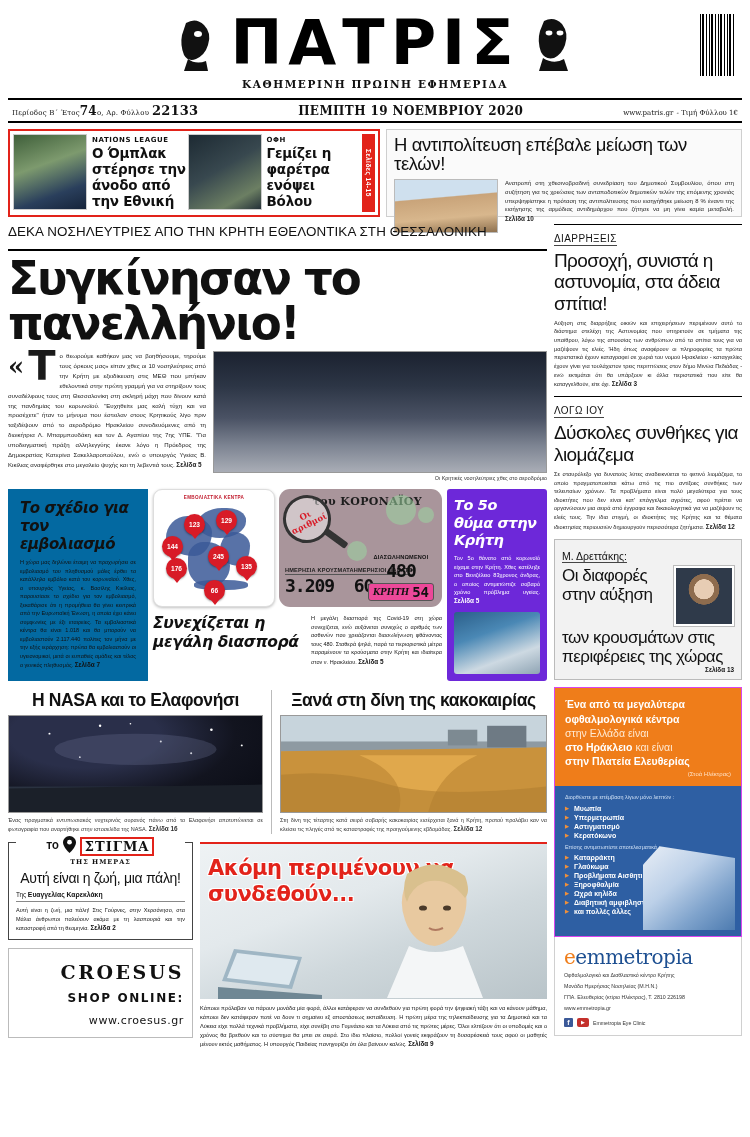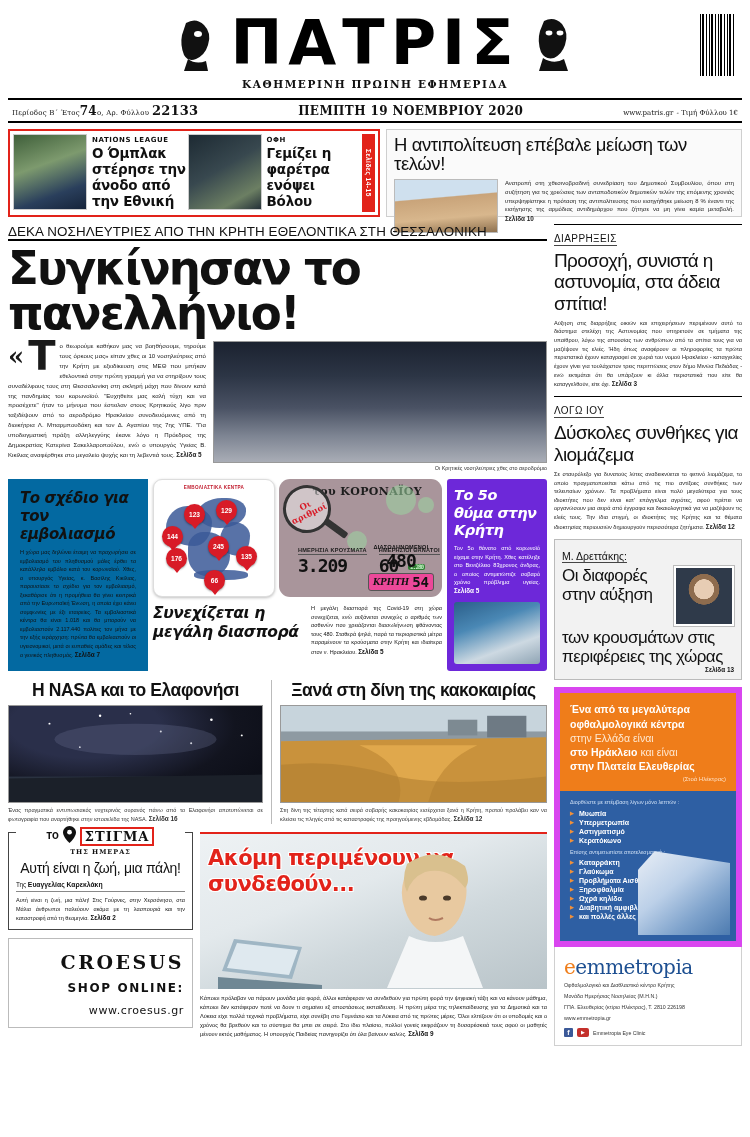--- a/index.html
+++ b/index.html
@@ -52,21 +52,21 @@
     background: linear-gradient(175deg,#cfe0ee 0%,#cfe0ee 34%,#c9a47a 36%,#d8b78d 70%,#8f7250 100%); border: 1px solid #bbb; }
   .tn-body { font-size: 5.9px; line-height: 1.5; text-align: justify; color: #222; }
   .pg { font-weight: 700; font-size: 6.4px; white-space: nowrap; }
 
   
   .main { display: flex; gap: 7px; margin-top: 7px; }
   .col-left { flex: 1 1 auto; width: 539px; }
   .col-right { flex: 0 0 188px; }
 
   
-  .kicker-rule { border-bottom: 2px solid #000; padding-bottom: 0; }
+  .kicker-rule { border-bottom: 2px solid #000; padding-bottom: 10px; }
   .kicker { font-family: "Liberation Sans", sans-serif; font-size: 13.4px; letter-spacing: .1px; }
   .hero-head { font-family: "DejaVu Sans", sans-serif; font-weight: 700; font-size: 47px; line-height: .96;
     letter-spacing: -2px; margin: 4px 0 6px; transform: scaleX(.96); transform-origin: left; }
 
   .lead-row { display: flex; gap: 7px; }
   .lead-text { flex: 1; position: relative; font-size: 6.1px; line-height: 1.62; text-align: justify; color: #1a1a1a; }
   .lead-text .quote { float: left; font-family: "DejaVu Serif", serif; font-size: 26px; font-weight: 700; line-height: .7; margin: 6px 4px 0 0; }
   .lead-text .drop { float: left; font-family: "DejaVu Sans", sans-serif; font-size: 40px; font-weight: 700; line-height: .72; margin: 1px 4px 0 0; }
   .lead-photo { flex: 0 0 334px; }
   .lead-photo .ph { width: 334px; height: 122px;
@@ -104,21 +104,21 @@
   .pin::after { content: ""; position: absolute; bottom: -4px; left: 50%; transform: translateX(-50%);
     border-left: 4px solid transparent; border-right: 4px solid transparent; border-top: 5px solid #d81b27; }
 
   .stats { flex: 1; background: #a9959b; border-radius: 11px; position: relative; overflow: hidden; padding: 6px 20px; }
   .stats .virus { position: absolute; border-radius: 50%; background: #9ad5a0; opacity: .55; }
   .st-title { text-align: right; font-family: "DejaVu Serif", serif; font-weight: 700; font-size: 11px; letter-spacing: .4px; color: #1d1d1d; }
   .magnifier { position: absolute; left: 4px; top: 6px; width: 48px; height: 48px; border: 3px solid #333; border-radius: 50%; background: rgba(255,255,255,.45);
     display: flex; align-items: center; justify-content: center; transform: rotate(-18deg); }
   .magnifier span { color: #d81b27; font-family: "DejaVu Serif", serif; font-weight: 700; font-size: 8.5px; line-height: 1; text-align: center; transform: rotate(-8deg); }
   .mag-handle { position: absolute; left: 44px; top: 46px; width: 26px; height: 7px; background: #333; transform: rotate(36deg); border-radius: 2px; }
-  .st-grid { position: absolute; left: 6px; bottom: 22px; display: flex; align-items: flex-end; gap: 12px; margin-left: 13px; }
+  .st-grid { position: absolute; left: 6px; bottom: 12px; display: flex; align-items: flex-end; gap: 0; }
   .st-cell .lbl { font-size: 5.6px; font-weight: 700; letter-spacing: .2px; text-align: center; color: #1c1c1c; border-bottom: 1px solid #555; padding-bottom: 1px; }
   .lcd { font-family: "DejaVu Sans Mono", monospace; font-weight: 700; font-size: 18px; color: #111; letter-spacing: -1px; line-height: 1; margin-top: 2px; }
   .st-right { position: absolute; right: 8px; bottom: 6px; text-align: center; }
   .st-right .lbl2 { font-size: 5.6px; font-weight: 700; letter-spacing: .2px; }
   .crete-bar { display: flex; align-items: center; gap: 3px; background: #ec4899; border: 1px solid #555; border-radius: 3px; padding: 1px 4px; margin-top: 3px; }
   .crete-bar .cl { font-family: "DejaVu Serif", serif; font-style: italic; font-weight: 700; font-size: 8.5px; }
   .crete-bar .cv { font-family: "DejaVu Sans Mono", monospace; font-weight: 700; font-size: 14px; line-height: 1; }
   .badge-sm { display: inline-block; background: #2f7d32; color: #bff0c0; font-family: "DejaVu Sans Mono", monospace; font-size: 6px; padding: 0 2px; border-radius: 2px; vertical-align: 3px; }
 
   .gr-bot { display: flex; gap: 8px; margin-top: 7px; }
@@ -165,21 +165,21 @@
   .bm { flex: 1; border-top: 2px solid #e2231a; }
   .edu-photo { width: 100%; height: 155px; position: relative; overflow: hidden;
     background: linear-gradient(160deg,#eef2f4 0%,#e3e9ec 38%,#cfd8dc 62%,#b9c4c9 100%); }
   .edu-head { position: absolute; left: 8px; top: 12px; font-family: "DejaVu Sans", sans-serif; font-weight: 700;
     font-size: 21px; line-height: 1.22; color: #e2231a; letter-spacing: -.5px; text-shadow: 1px 1px 0 #fff, -1px -1px 0 #fff, 1px -1px 0 #fff, -1px 1px 0 #fff; }
   .girl { position: absolute; right: 56px; top: 14px; width: 112px; height: 140px; }
   .laptop { position: absolute; left: 18px; bottom: 0; width: 104px; height: 52px; }
   .edu-body { font-size: 5.6px; line-height: 1.58; text-align: justify; margin-top: 5px; column-count: 1; }
 
   
-  .ad { border: 6px solid #d946ef; margin-top: 7px; }
+  .ad { border: 1px solid #d946ef; margin-top: 7px; }
   .ad-top { background: #ef7d1a; color: #fff; padding: 9px 10px; }
   .ad-top .l1 { font-size: 10.5px; font-weight: 700; line-height: 1.35; }
   .ad-top .l2 { font-size: 10.5px; font-weight: 400; color: #ffe9d2; line-height: 1.35; }
   .ad-top .l3 { font-size: 6px; text-align: right; color: #ffe0c4; margin-top: 3px; }
   .ad-bot { background: #2e5fa3; color: #fff; padding: 8px 10px; position: relative; min-height: 150px; }
   .ad-bot .small { font-size: 5.4px; color: #cfe0f5; line-height: 1.4; margin-bottom: 3px; }
   .ad-list { list-style: none; }
   .ad-list li { font-size: 7px; font-weight: 700; padding-left: 9px; position: relative; margin-bottom: 2px; }
   .ad-list li::before { content: "▶"; position: absolute; left: 0; top: 0; color: #f0903a; font-size: 5px; }
   .ad-bldg { position: absolute; right: 6px; bottom: 6px; width: 92px; height: 84px;

